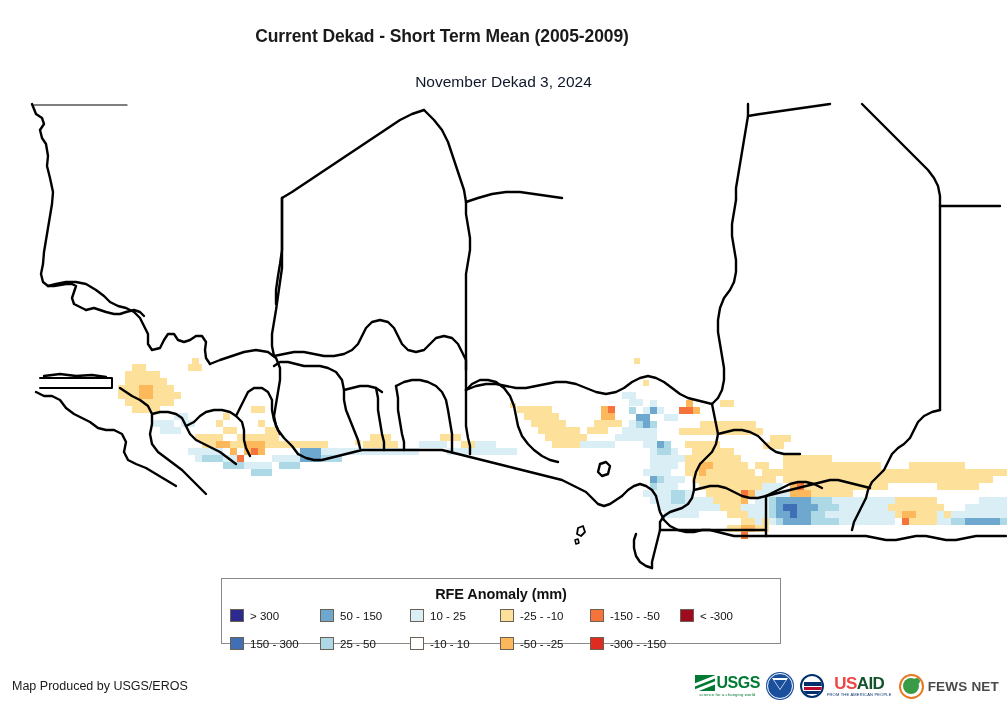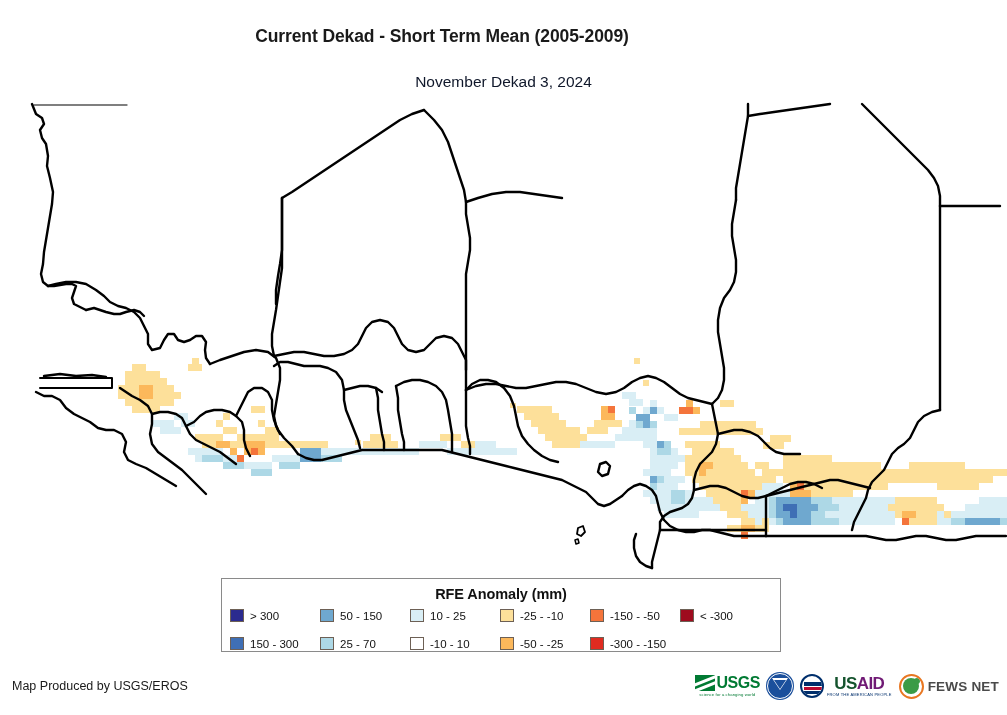--- a/index.html
+++ b/index.html
@@ -42,21 +42,21 @@
     width: 1007px; height: 470px;
     background: #ffffff;
     overflow: hidden;
   }
   #map-svg { display: block; }
 
   
   #legend {
     position: absolute;
     left: 221px; top: 578px;
-    width: 560px; height: 74px;
+    width: 560px; height: 66px;
     background: #ffffff;
     border: 1px solid #8a8a8a;
   }
   #legend-title {
     text-align: center;
     font-size: 14.5px;
     font-weight: bold;
     color: #111;
     margin-top: 7px;
     letter-spacing: -0.1px;
@@ -161,22 +161,22 @@
     border: 2px solid #002f6c;
     position: relative;
     margin-right: 3px;
     overflow: hidden;
   }
   .usaid-seal .bar1 { position: absolute; left: 2px; top: 6px; width: 18px; height: 4px; background: #002f6c; }
   .usaid-seal .bar2 { position: absolute; left: 2px; top: 11px; width: 18px; height: 3px; background: #bb0a30; }
   .usaid-seal .bar3 { position: absolute; left: 2px; top: 15px; width: 18px; height: 3px; background: #002f6c; }
   .usaid-txt { line-height: 1; }
   .usaid-main { font-size: 17px; font-weight: bold; letter-spacing: -0.6px; }
-  .usaid-us { color: #14532d; }
-  .usaid-aid { color: #701a75; margin-top: 20px; }
+  .usaid-us { color: #ef4444; }
+  .usaid-aid { color: #14532d; margin-top: 20px; }
   .usaid-sub { font-size: 4px; color: #002f6c; letter-spacing: 0.2px; margin-top: 1px; }
 
   
   .fews-wrap { display: flex; align-items: center; }
   .fews-globe {
     width: 25px; height: 25px; border-radius: 50%;
     background: #ffffff;
     border: 2.5px solid #e87722;
     position: relative;
     margin-right: 4px;
@@ -1280,21 +1280,21 @@
         </div>
       </div>
 
       <div class="legend-col">
         <div class="legend-item">
           <span class="legend-swatch" style="background:#6fa8cf"></span>
           <span class="legend-label">50 - 150</span>
         </div>
         <div class="legend-item">
           <span class="legend-swatch" style="background:#add8e6"></span>
-          <span class="legend-label">25 - 70</span>
+          <span class="legend-label">25 - 50</span>
         </div>
       </div>
 
       <div class="legend-col">
         <div class="legend-item">
           <span class="legend-swatch" style="background:#d9eef5"></span>
           <span class="legend-label">10 - 25</span>
         </div>
         <div class="legend-item">
           <span class="legend-swatch" style="background:#ffffff"></span>

